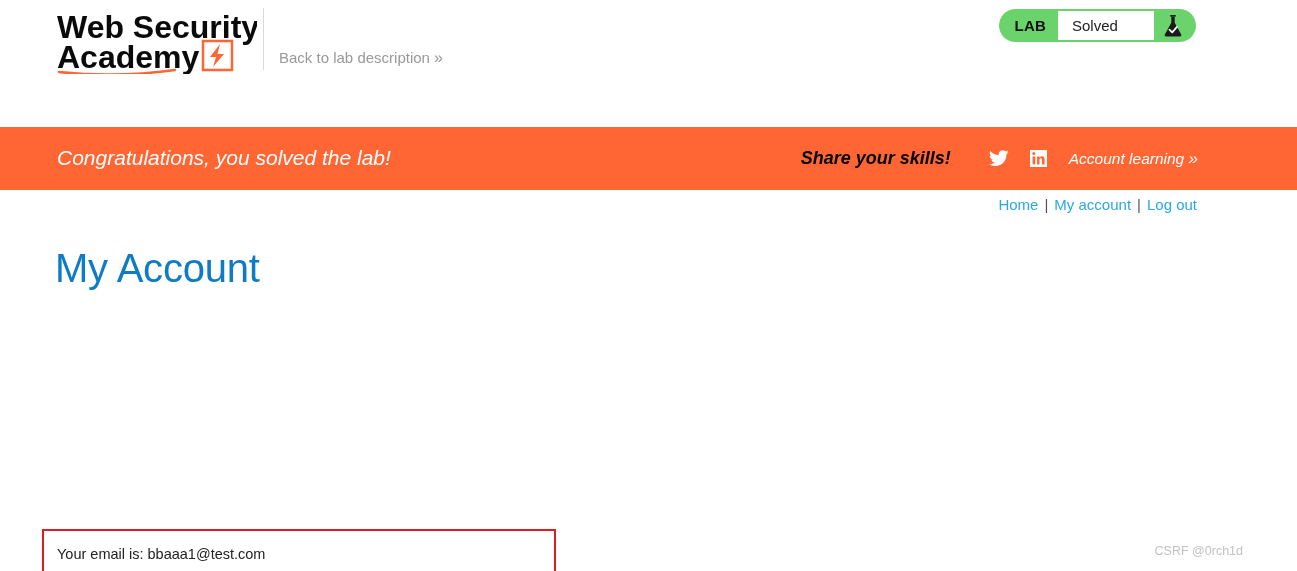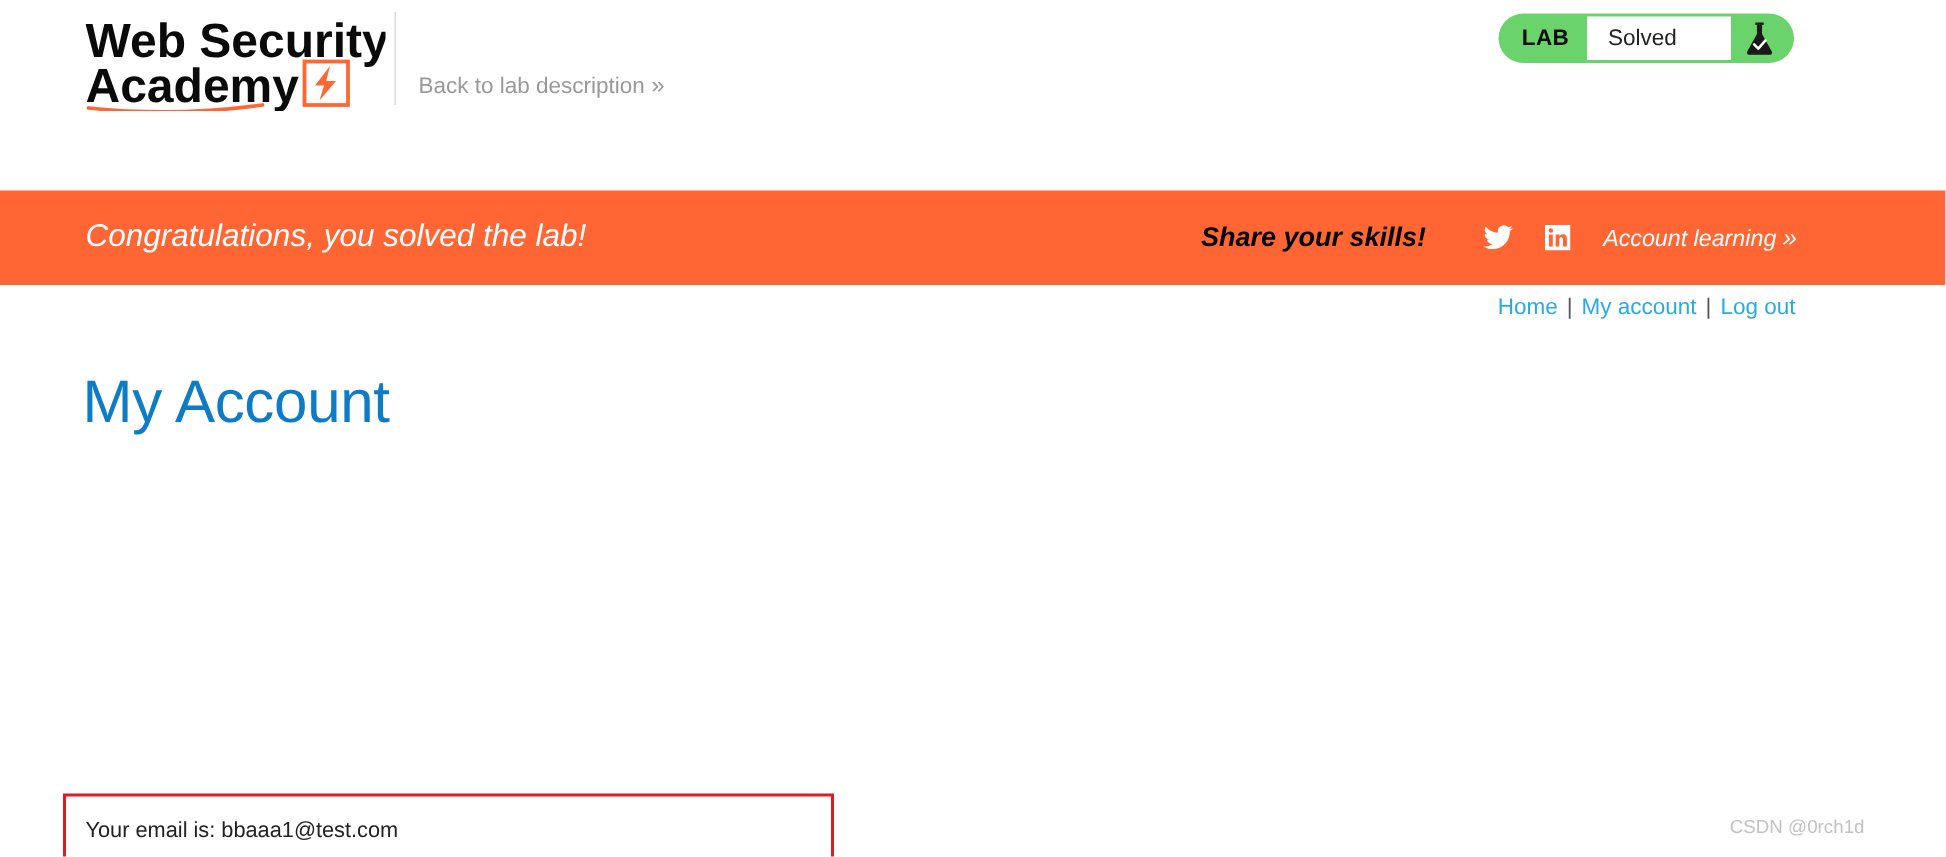--- a/index.html
+++ b/index.html
@@ -272,14 +272,14 @@
     <a href="#">Home</a><span class="sep">|</span><a href="#">My account</a><span class="sep">|</span><a href="#">Log out</a>
   </div>
 
   <h1 class="page-title">My Account</h1>
 
   <div class="info-box"></div>
   <div class="info-lines">
     <div class="info-line">Your email is: bbaaa1@test.com</div>
   </div>
 
-  <div class="watermark">CSDN @0rch1d</div>
+  <div class="watermark">CSRF @0rch1d</div>
 </div>
 
 </body></html>

